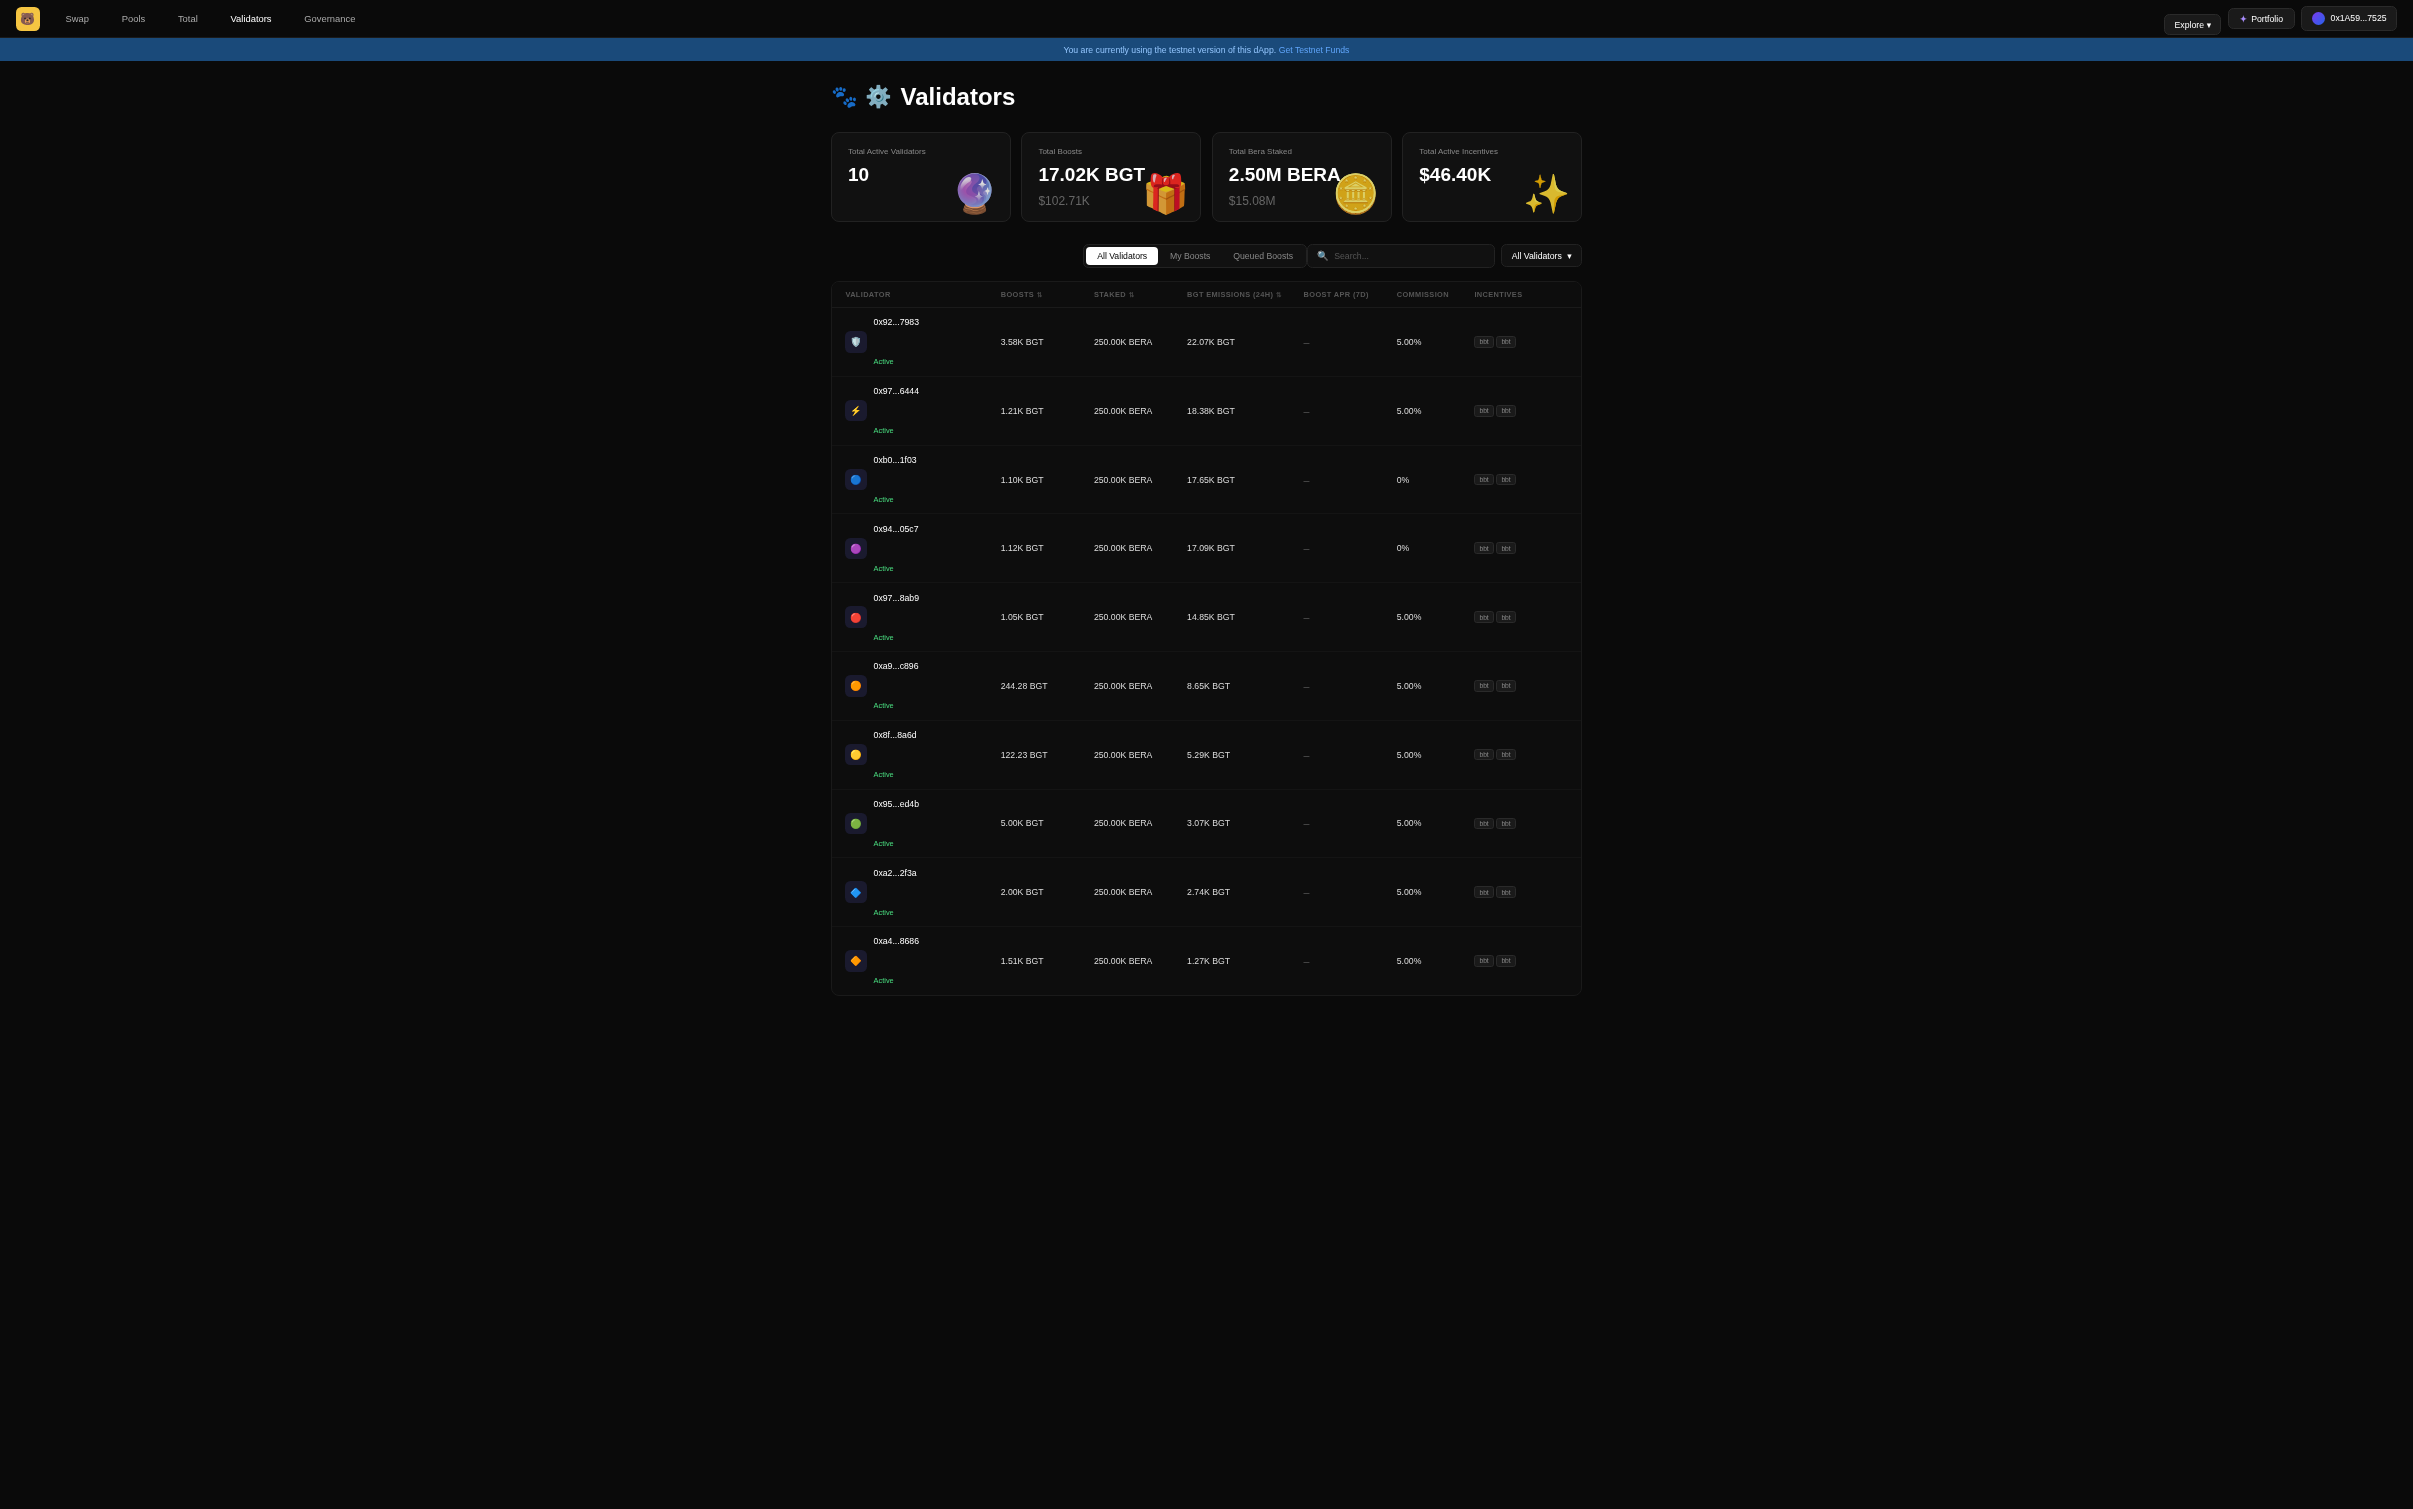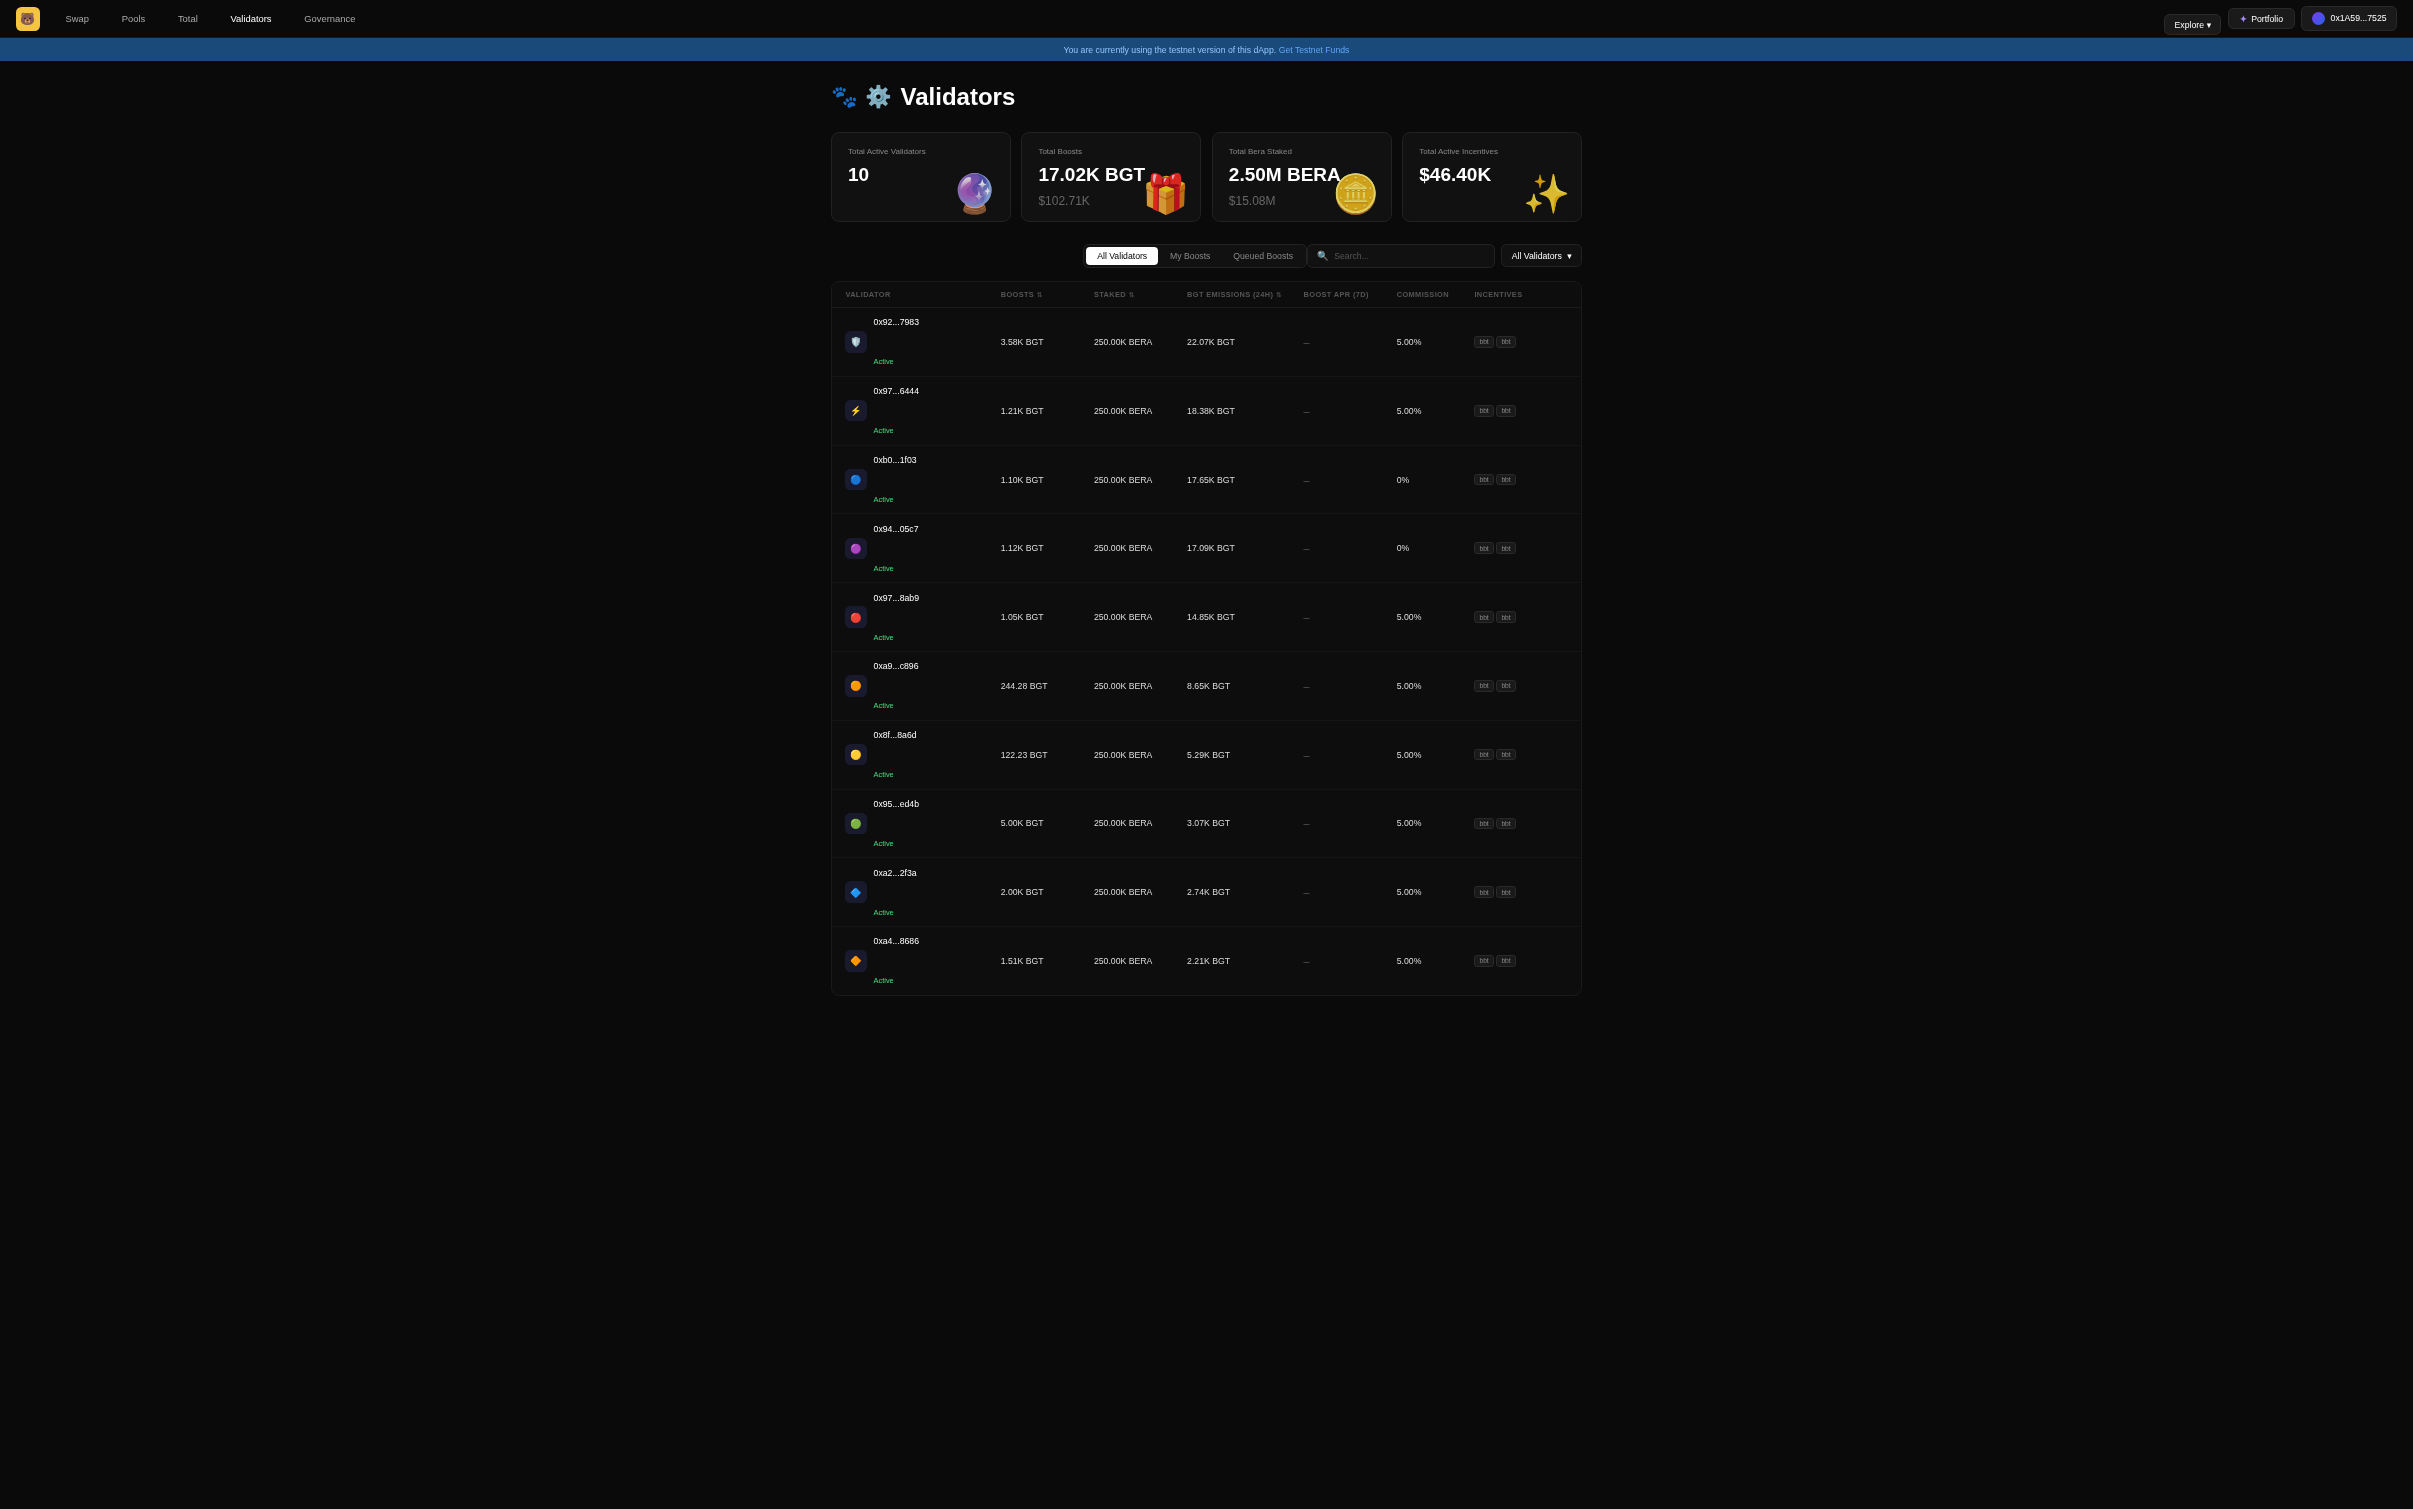--- a/index.html
+++ b/index.html
@@ -565,21 +565,21 @@
         <div class="table-row">
       <div class="validator-info">
         <div class="validator-avatar">🔶</div>
         <div>
           <div class="validator-address">0xa4...8686</div>
           <div class="validator-status">Active</div>
         </div>
       </div>
       <div class="cell">1.51K BGT</div>
       <div class="cell">250.00K BERA</div>
-      <div class="cell">2.21K BGT</div>
+      <div class="cell">1.27K BGT</div>
       <div class="cell cell-dash">–</div>
       <div class="cell">5.00%</div>
       <div class="incentive-tags">
         <span class="incentive-tag">bbt</span>
             <span class="incentive-tag">bbt</span>
       </div>
     </div>
       </div>
   </div>
 

